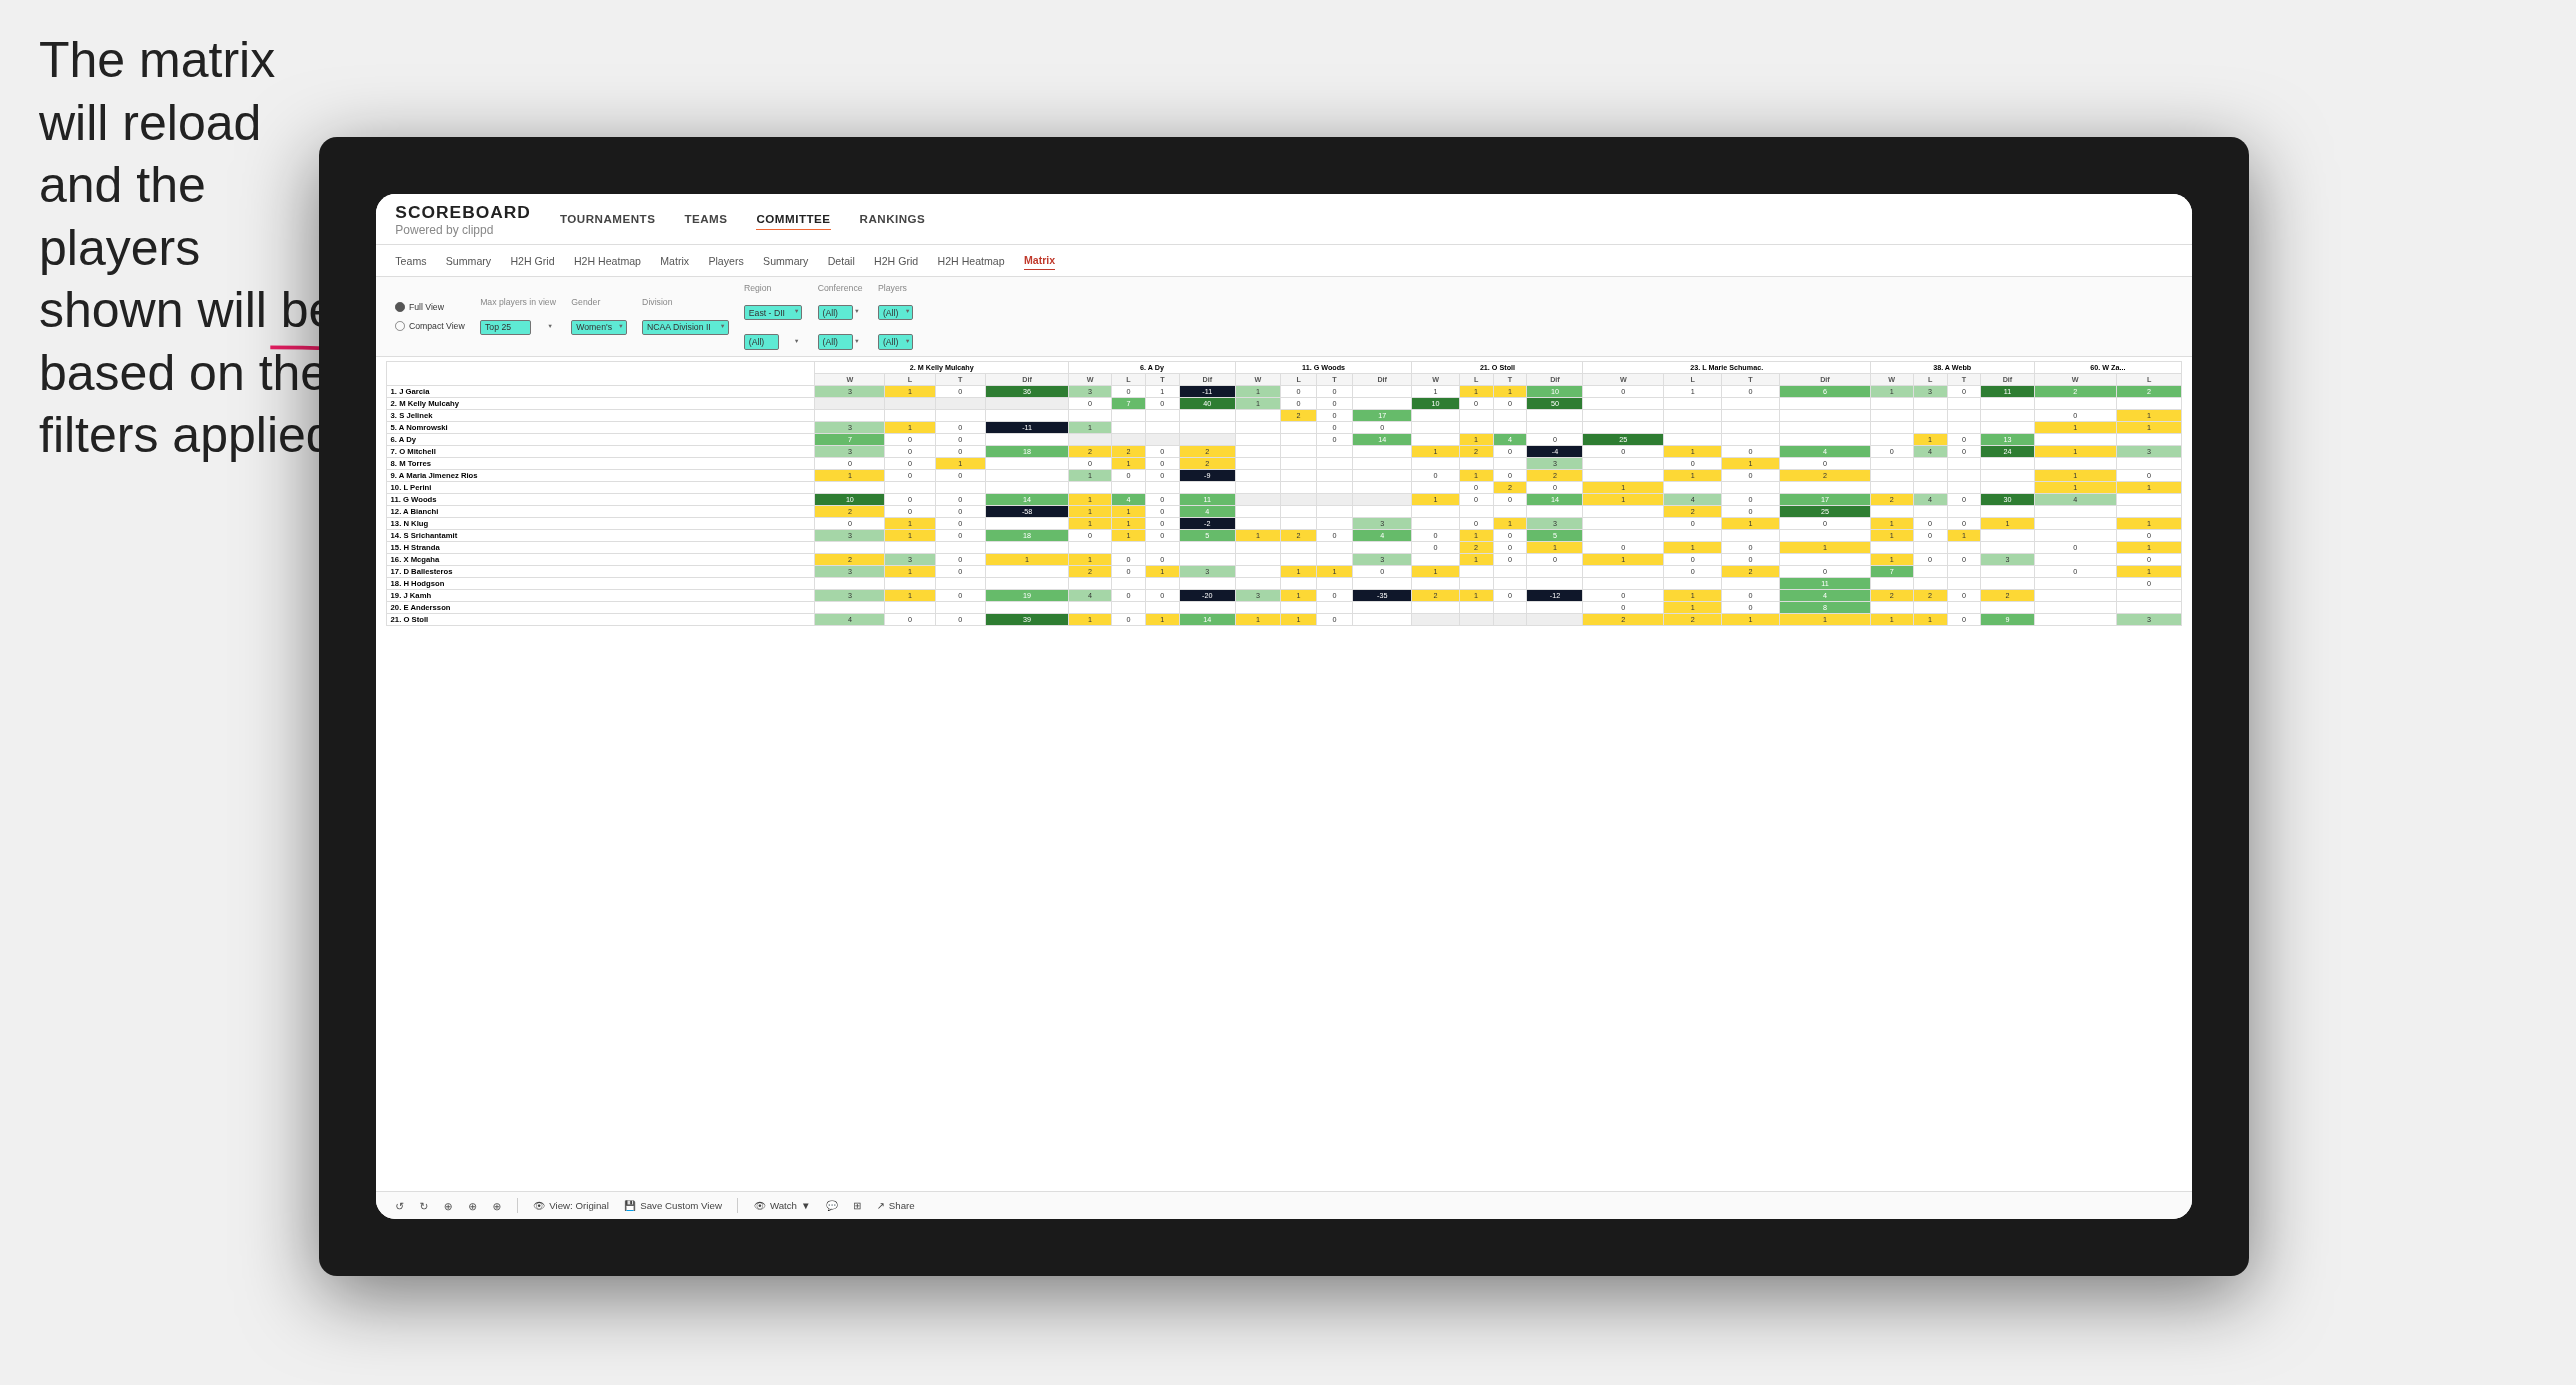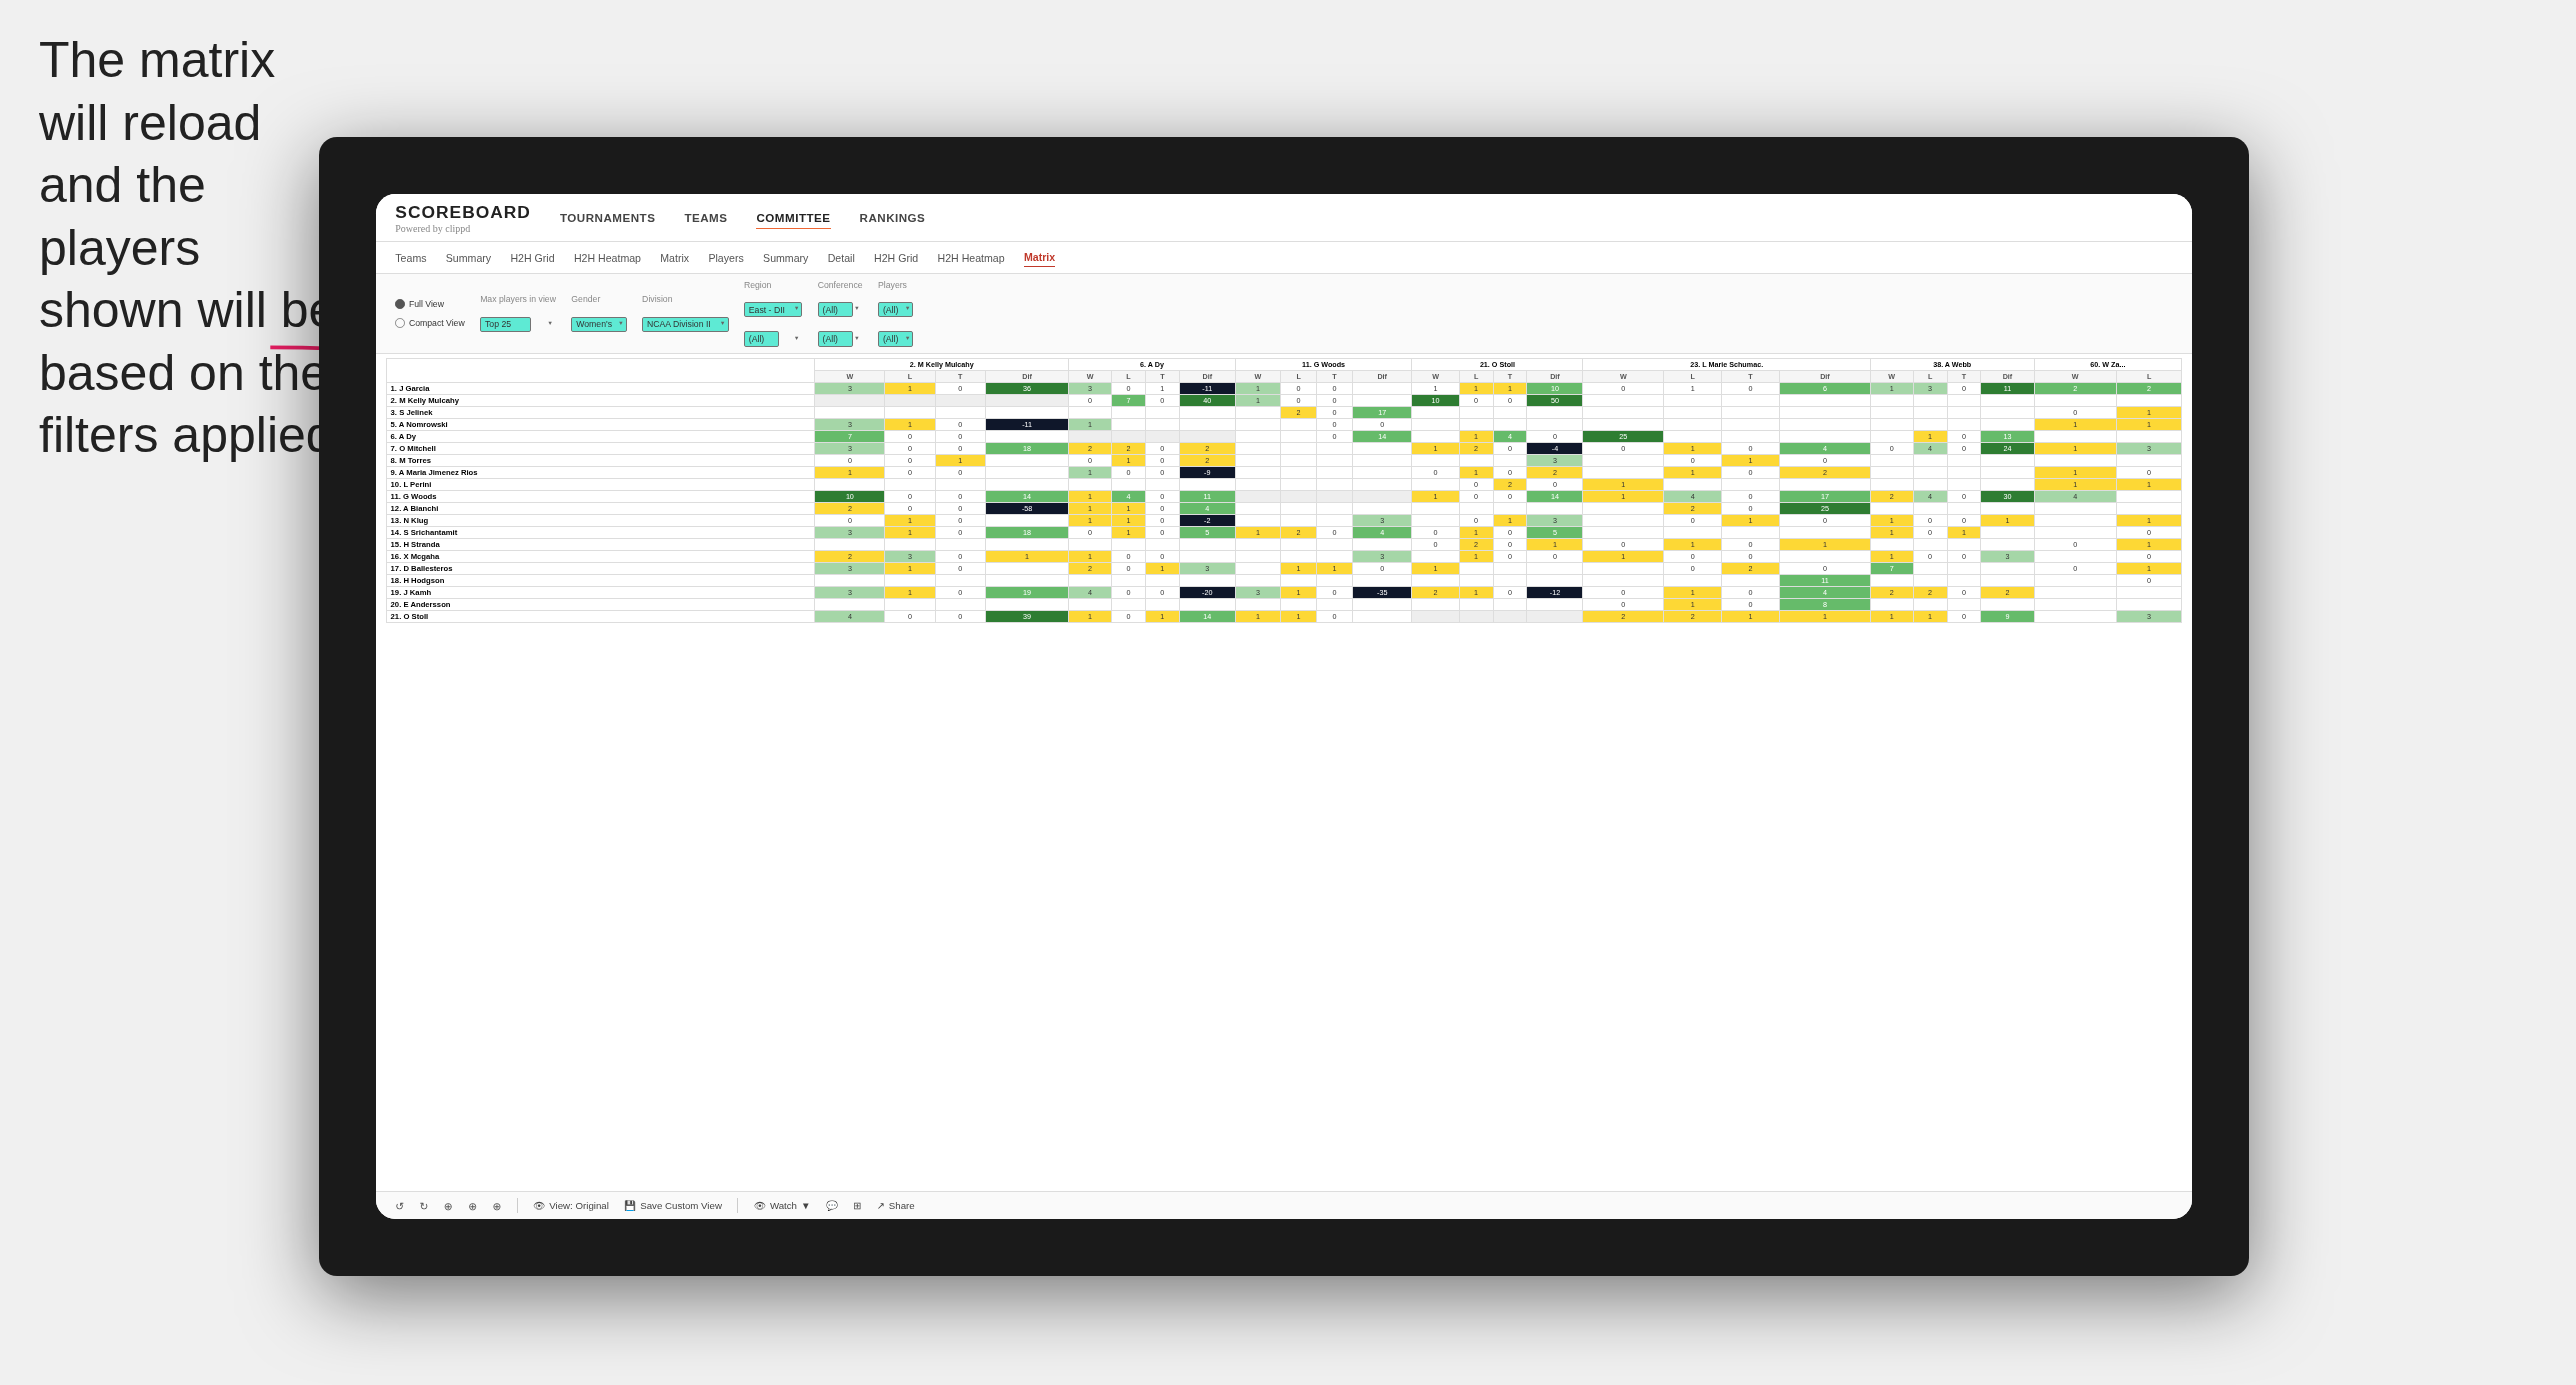--- a/index.html
+++ b/index.html
@@ -64,23 +64,22 @@
     }
 
     .logo-title {
       font-size: 17.4px;
       font-weight: 900;
       color: #222;
       letter-spacing: 1px;
     }
 
     .logo-sub {
-      font-size: 10px;
+      font-size: 12px;
       color: #888;
-      font-family: Liberation Serif, serif;
     }
 
     .top-nav-items {
       display: flex;
       gap: 29px;
     }
 
     .top-nav-item {
       font-size: 11.6px;
       font-weight: 600;

